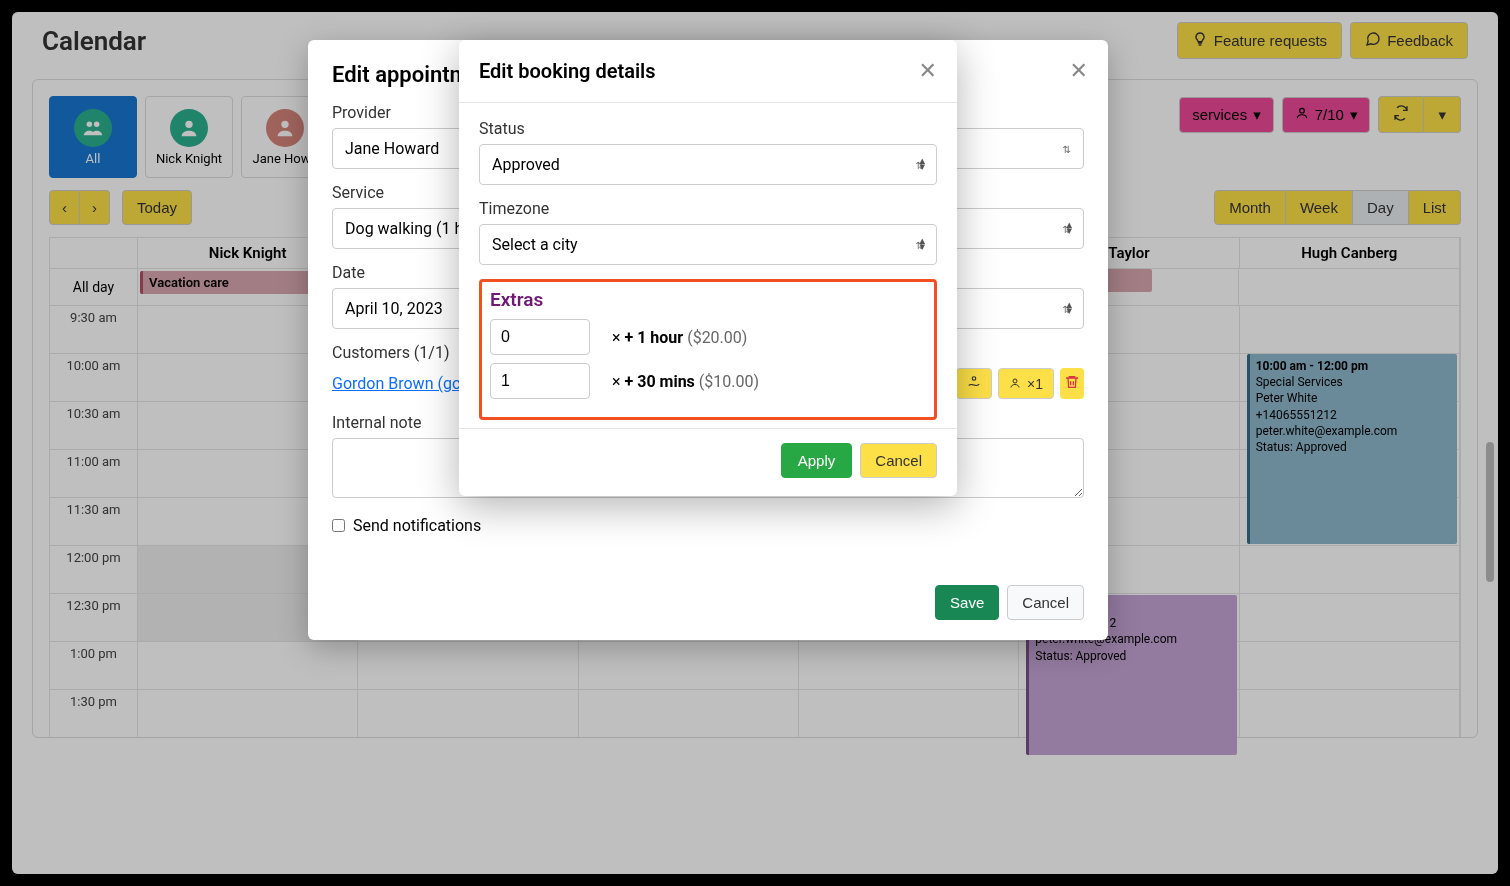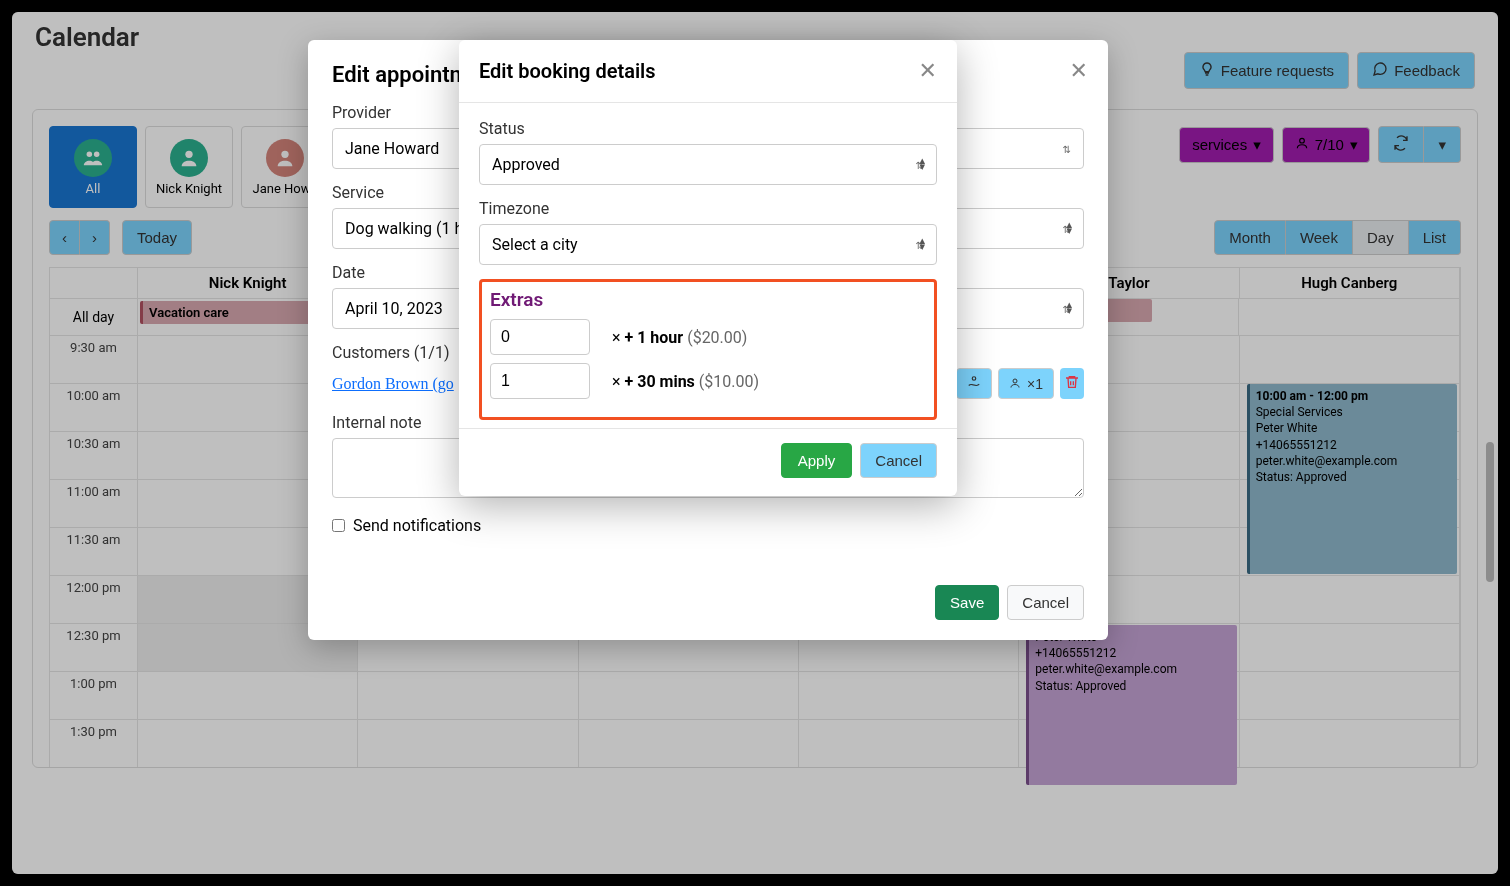--- a/index.html
+++ b/index.html
@@ -1,37 +1,37 @@
 <!DOCTYPE html>
 <html><head>
 <meta charset="utf-8">
 <style>
 * { box-sizing: border-box; margin: 0; padding: 0; }
 body { font-family: -apple-system, BlinkMacSystemFont, "Segoe UI", Roboto, sans-serif; background: #000; width: 1510px; height: 886px; overflow: hidden; position: relative; }
 .frame { position: absolute; top: 12px; left: 12px; right: 12px; bottom: 12px; background: #fff; border-radius: 6px; overflow: hidden; }
 .page-overlay { position: absolute; inset: 0; background: rgba(0,0,0,0.25); z-index: 5; }
 
 
-.page-header { display: flex; padding: 10px 23px; flex-direction: column; }
+.page-header { display: flex; align-items: center; padding: 10px 30px; }
 .page-title { font-size: 26px; font-weight: 600; color: #333; }
 .header-right { margin-left: auto; display: flex; gap: 8px; }
-.btn { border: 1px solid #ccc; background: #7dd3fc; border-radius: 4px; padding: 8px 14px; font-size: 15px; cursor: pointer; display: inline-flex; align-items: center; gap: 6px; color: #333; }
+.btn { border: 1px solid #ccc; background: #fde047; border-radius: 4px; padding: 8px 14px; font-size: 15px; cursor: pointer; display: inline-flex; align-items: center; gap: 6px; color: #333; }
 
 
 .cal-container { margin: 10px 20px 20px; border: 1px solid #ddd; border-radius: 6px; padding: 16px 16px 0; background: #fff; }
 .provider-row { display: flex; gap: 8px; align-items: flex-start; }
 .provider-card { width: 88px; height: 82px; border: 1px solid #ddd; border-radius: 4px; display: flex; flex-direction: column; align-items: center; justify-content: center; font-size: 13px; gap: 4px; background: #fff; }
 .provider-card.active { background: #1976d2; color: #fff; border-color: #1976d2; }
 .avatar { width: 38px; height: 38px; border-radius: 50%; background: #2bb08f; display: flex; align-items: center; justify-content: center; }
 .avatar svg { width: 22px; height: 22px; fill: #fff; }
 .avatar.f { background: #d4847b; }
 .avatar.group { width: 38px; height: 38px; color: #fff; }
 
 .toolbar-right { margin-left: auto; display: flex; gap: 8px; align-items: center; }
-.dropdown-btn { border: 1px solid #ccc; background: #a21caf; padding: 8px 12px; border-radius: 4px; font-size: 15px; display: inline-flex; align-items: center; gap: 6px; cursor: pointer; }
+.dropdown-btn { border: 1px solid #ccc; background: #ec4899; padding: 8px 12px; border-radius: 4px; font-size: 15px; display: inline-flex; align-items: center; gap: 6px; cursor: pointer; }
 
 .nav-row { display: flex; align-items: center; gap: 12px; margin-top: 12px; }
 .nav-arrows { display: flex; }
 .nav-arrows .btn { border-radius: 0; padding: 8px 12px; }
 .nav-arrows .btn:first-child { border-radius: 4px 0 0 4px; }
 .nav-arrows .btn:last-child { border-radius: 0 4px 4px 0; border-left: none; }
 .view-switch { margin-left: auto; display: flex; }
 .view-switch .btn { border-radius: 0; padding: 8px 14px; }
 .view-switch .btn:first-child { border-radius: 4px 0 0 4px; }
 .view-switch .btn:last-child { border-radius: 0 4px 4px 0; }
@@ -62,21 +62,21 @@
 
 .modal-back { position: absolute; z-index: 10; top: 28px; left: 296px; width: 800px; background: #fff; border-radius: 6px; box-shadow: 0 8px 30px rgba(0,0,0,0.25); padding: 22px 24px 20px; }
 .modal-back h2 { font-size: 22px; font-weight: 600; margin-bottom: 16px; }
 .close-x { position: absolute; top: 18px; right: 20px; font-size: 22px; color: #888; background: none; border: none; cursor: pointer; }
 .form-label { font-size: 16px; margin-bottom: 6px; display: block; color: #333; }
 .form-select, .form-input { width: 100%; border: 1px solid #ccc; border-radius: 4px; padding: 10px 12px; font-size: 16px; background: #fff; position: relative; }
 .form-select::after { content: '⇅'; font-size: 10px; position: absolute; right: 12px; top: 50%; transform: translateY(-50%); color: #666; }
 .sel-wrap { position: relative; }
 .sel-arrow { position: absolute; right: 12px; top: 50%; transform: translateY(-50%); font-size: 11px; color: #555; pointer-events: none; line-height: 0.6; }
 .field { margin-bottom: 14px; }
-.customer-link { color: #0d6efd; font-size: 16px; font-family: Liberation Serif, serif; }
+.customer-link { color: #0d6efd; font-size: 16px; }
 .cust-actions { float: right; display: flex; gap: 6px; }
 .cust-actions .btn { padding: 6px 10px; font-size: 14px; }
 .trash-btn { color: #dc3545; }
 .textarea { width: 100%; height: 60px; border: 1px solid #ccc; border-radius: 4px; resize: vertical; padding: 8px; }
 .checkbox-row { display: flex; align-items: center; gap: 8px; font-size: 16px; }
 .modal-footer { display: flex; justify-content: flex-end; gap: 8px; margin-top: 50px; }
 .btn-success { background: #198754; color: #fff; border-color: #198754; }
 .btn-secondary { background: #f8f9fa; }
 
 

